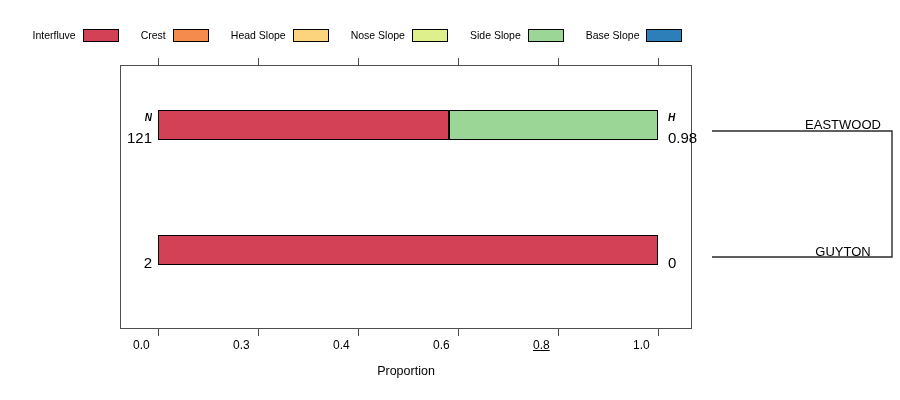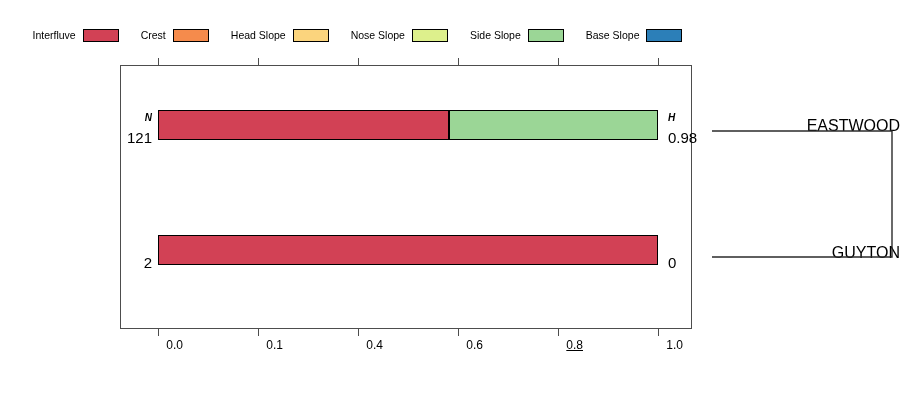--- a/index.html
+++ b/index.html
@@ -84,43 +84,43 @@
     height: 7px;
     background: #4d4d4d;
   }
   .tick-top { top: 58px; }
   .tick-bottom { top: 329px; }
 
   .tick-label {
     position: absolute;
     top: 338px;
     font-size: 12px;
-    text-align: right;
+    text-align: left;
     width: 50px;
     margin-left: -25px;
     color: #000;
   }
 
   .axis-title {
     position: absolute;
     top: 364px;
     left: 120px;
     width: 572px;
     text-align: center;
     font-size: 12.5px;
     color: #000;
   }
 
   
   .cat-label {
     position: absolute;
     right: 0;
     width: 114px;
-    text-align: right;
-    font-size: 16px;
+    text-align: center;
+    font-size: 13px;
     color: #000;
     white-space: nowrap;
   }
 
   
   .bar-row {
     position: absolute;
     height: 30px;
   }
   .bar-seg {
@@ -192,35 +192,36 @@
     </div>
 
   <div class="plot-box"></div>
 
   <div id="ticks-layer">
       <div class="tick-top" style="left: 158px;"></div>
       <div class="tick-bottom" style="left: 158px;"></div>
       <div class="tick-label" style="left: 158px;">0.0</div>
       <div class="tick-top" style="left: 258px;"></div>
       <div class="tick-bottom" style="left: 258px;"></div>
-      <div class="tick-label" style="left: 258px;">0.1</div>
+      <div class="tick-label" style="left: 258px;">0.3</div>
       <div class="tick-top" style="left: 358px;"></div>
       <div class="tick-bottom" style="left: 358px;"></div>
       <div class="tick-label" style="left: 358px;">0.4</div>
       <div class="tick-top" style="left: 458px;"></div>
       <div class="tick-bottom" style="left: 458px;"></div>
       <div class="tick-label" style="left: 458px;">0.6</div>
       <div class="tick-top" style="left: 558px;"></div>
       <div class="tick-bottom" style="left: 558px;"></div>
       <div class="tick-label" style="left: 558px; text-decoration: underline;">0.8</div>
       <div class="tick-top" style="left: 658px;"></div>
       <div class="tick-bottom" style="left: 658px;"></div>
       <div class="tick-label" style="left: 658px;">1.0</div>
     </div>
 
+  <div class="axis-title">Proportion</div>
 
   <div id="cats-layer">
       <div class="cat-label" style="top: 117px;">EASTWOOD</div>
       <div class="cat-label" style="top: 244px;">GUYTON</div>
     </div>
 
   <div id="bars-layer">
       <div class="bar-row" style="left: 0px; top: 110px; width: 900px;">
         <div class="bar-seg" style="left: 158px; width: 291px; background: rgb(210, 65, 85);"></div>
         <div class="bar-seg" style="left: 449px; width: 209px; background: rgb(155, 214, 150);"></div>

